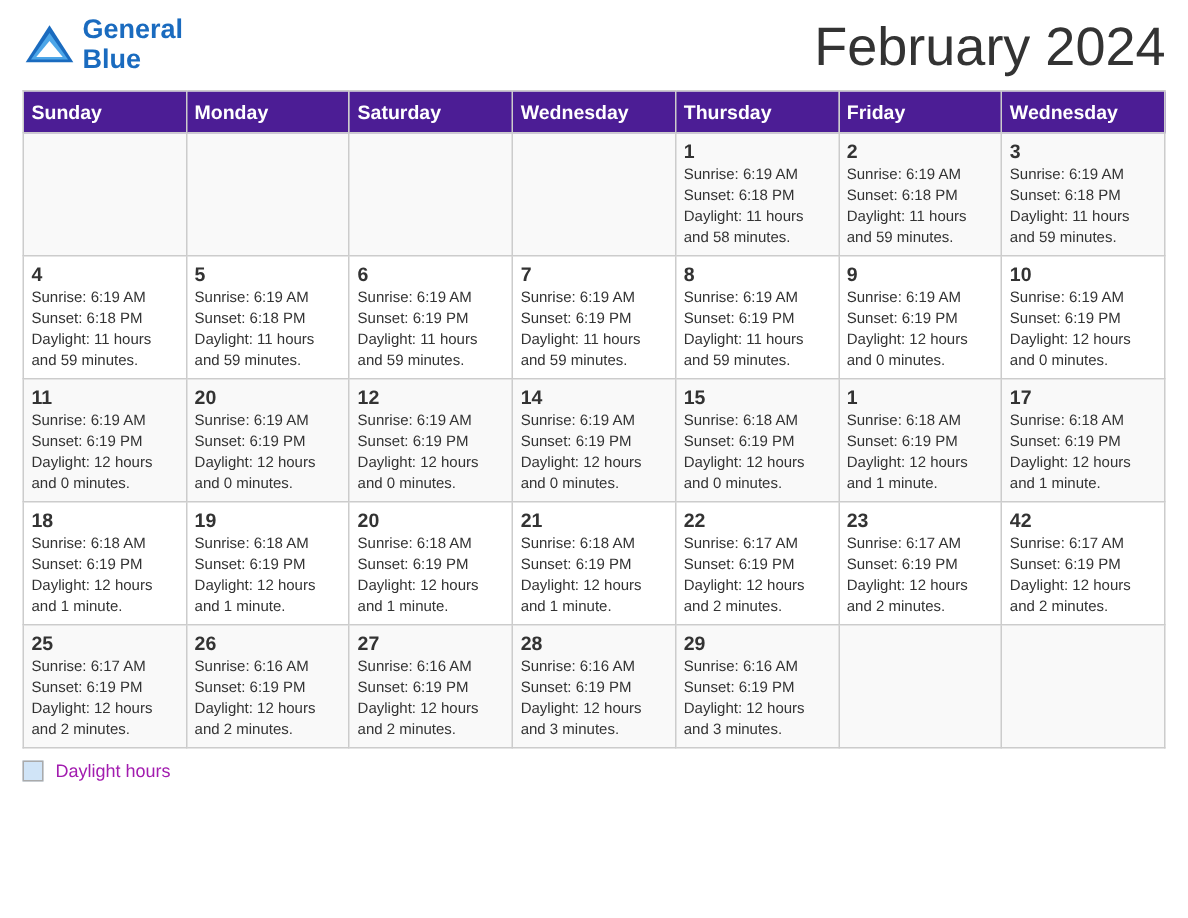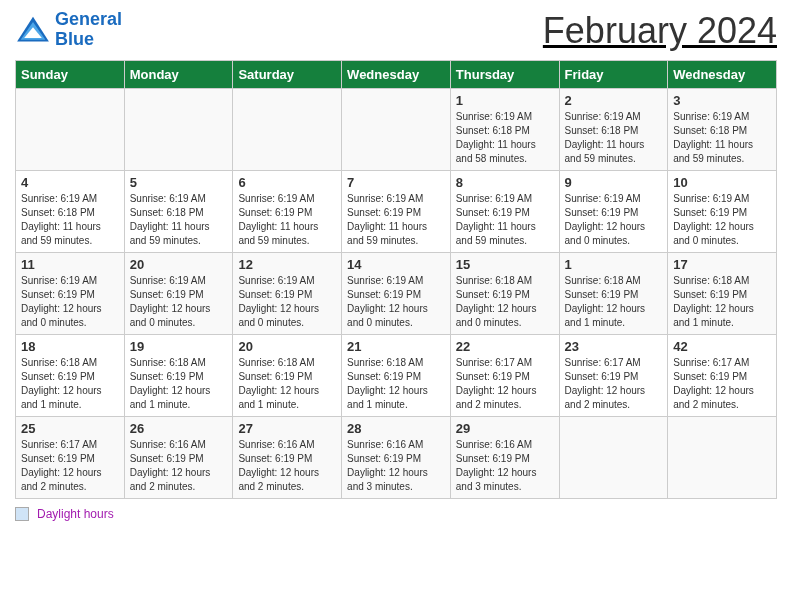--- a/index.html
+++ b/index.html
@@ -29,38 +29,37 @@
     }
     .logo-text span {
       color: #1a6bbf;
     }
     .logo-icon {
       width: 36px;
       height: 30px;
     }
     .title-area {
       text-align: right;
-      text-decoration: underline;
     }
     .month-title {
       font-size: 36px;
       font-weight: normal;
       color: #333;
     }
     .location-title {
       font-size: 15px;
       color: #555;
     }
     table {
       width: 100%;
       border-collapse: collapse;
       font-size: 11px;
     }
     thead th {
-      background-color: #15803d;
+      background-color: #4c1d95;
       color: #fff;
       padding: 6px 5px;
       text-align: left;
       font-size: 13px;
       font-weight: bold;
       border: 1px solid #ccc;
     }
     tbody td {
       border: 1px solid #ccc;
       padding: 4px 5px;

